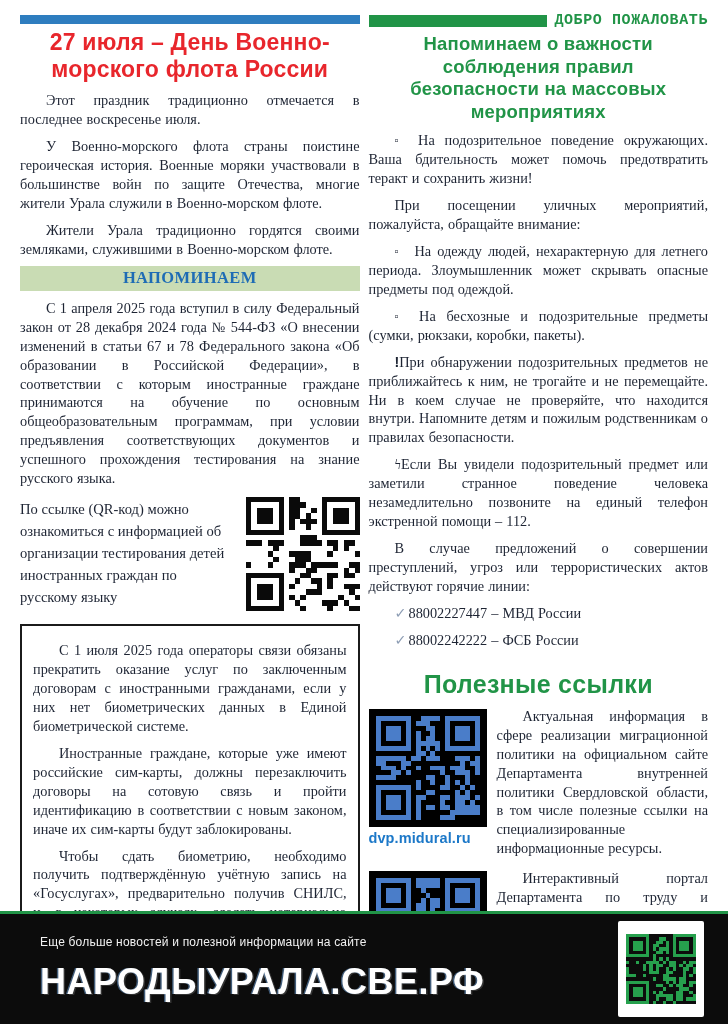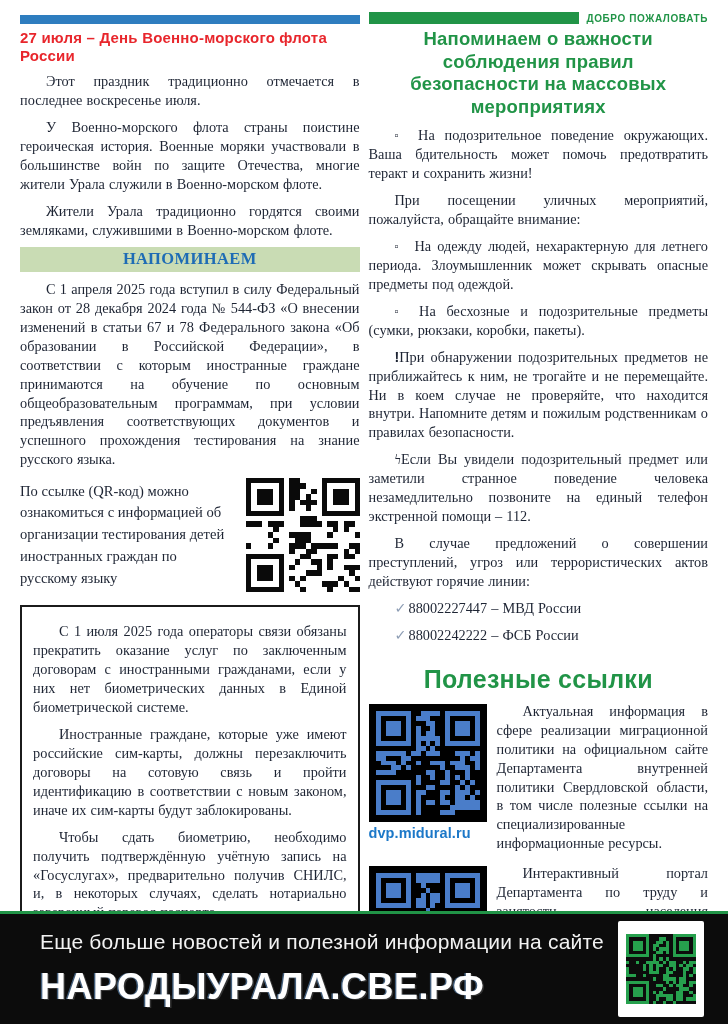--- a/index.html
+++ b/index.html
@@ -13,21 +13,21 @@
     background:#ffffff; position:relative; overflow:hidden;
     font-family:"Liberation Serif", serif; color:var(--ink);
   }
   .columns{display:flex; gap:9px; padding:0 20px;}
   .col{flex:1 1 0; min-width:0;}
 
   
   .blue-bar{height:9px; background:var(--blue-bar); margin:15px 0 5px 0;}
   .red-title{
     font-family:"Liberation Sans", sans-serif; font-weight:bold;
-    color:var(--red); font-size:15px; line-height:1.18;
+    color:var(--red); text-align:center; font-size:23px; line-height:1.18;
     margin:2px 0 4px 0; letter-spacing:.2px;
   }
   p.body{
     font-size:14.3px; line-height:1.325; text-align:justify; text-indent:26px;
     word-spacing:.5px;
     margin-top:8px;
   }
   .banner{
     background:var(--banner-bg); color:var(--banner-text); text-align:center;
     font-weight:bold; font-size:16.5px; padding:2px 0 3px 0; margin:7px 0 8px 0;
@@ -37,21 +37,21 @@
   .qr-row .note{font-size:14.6px; line-height:1.5; flex:1 1 auto; text-align:left;}
   .qr-plain{width:114px; height:114px; flex:0 0 auto;}
   .law-box{
     border:2px solid #1b1b1b; padding:7px 11px 9px 11px; margin-top:13px;
   }
 
   
   .welcome-row{display:flex; align-items:center; margin:12px 0 4px 0;}
   .green-bar{flex:1 1 auto; height:12px; background:var(--green); margin-right:7px;}
   .welcome-label{
-    font-family:Liberation Sans, sans-serif; font-weight:bold; font-size:10px;
+    font-family:Liberation Mono, monospace; font-weight:bold; font-size:15px;
     color:var(--green); letter-spacing:.6px; white-space:nowrap;
   }
   .green-title{
     font-family:"Liberation Sans", sans-serif; font-weight:bold;
     color:var(--green); text-align:center; font-size:18.5px; line-height:1.22;
     max-width:305px; margin:0 auto 4px auto; letter-spacing:.2px;
   }
   .marker{font-size:11px; position:relative; top:-1px; padding-right:14px;}
   .excl{font-family:"Liberation Sans", sans-serif; font-weight:bold;}
   .check{color:#8d9db4; padding-right:2px;}
@@ -74,21 +74,21 @@
   .resource p.body{text-indent:26px;font-family:Liberation Serif, serif;}
 
   
   .footer{
     position:absolute; left:0; right:0; bottom:0; height:113px;
     background:var(--footer-bg); border-top:3px solid var(--green);
     display:flex; align-items:center; padding:0 24px 0 40px;
     font-family:"Liberation Sans", sans-serif;
   }
   .footer-text{flex:1 1 auto;}
-  .footer-tagline{color:#f2f2f2; font-size:21px; margin-bottom:12px; letter-spacing:.2px;}
+  .footer-tagline{color:#f2f2f2; font-size:12px; margin-bottom:12px; letter-spacing:.2px;}
   .footer-site{
     color:#ffffff; font-weight:bold; font-size:36px; letter-spacing:.5px;
     text-shadow:-1.5px 0 0 rgba(130,190,255,.45), 1.5px 1px 0 rgba(90,90,90,.5);
   }
   .footer-qr-card{
     background:#ffffff; width:86px; height:96px; border-radius:2px;
     display:flex; align-items:center; justify-content:center; flex:0 0 auto;
   }
   .footer-qr-card .qr{width:70px; height:70px;}
   .qr{display:block;}

